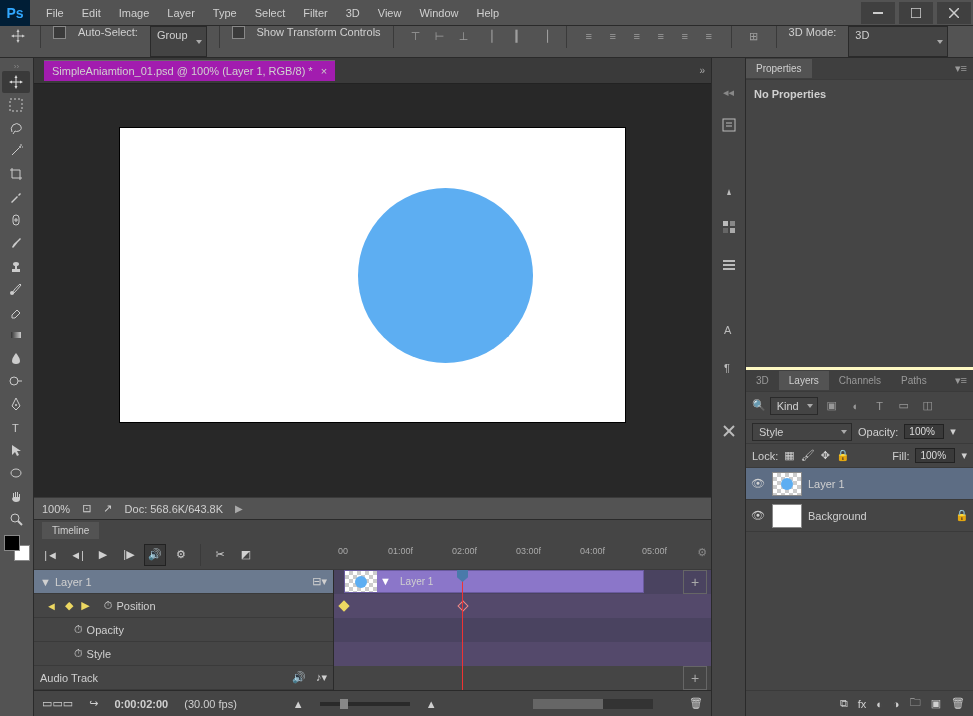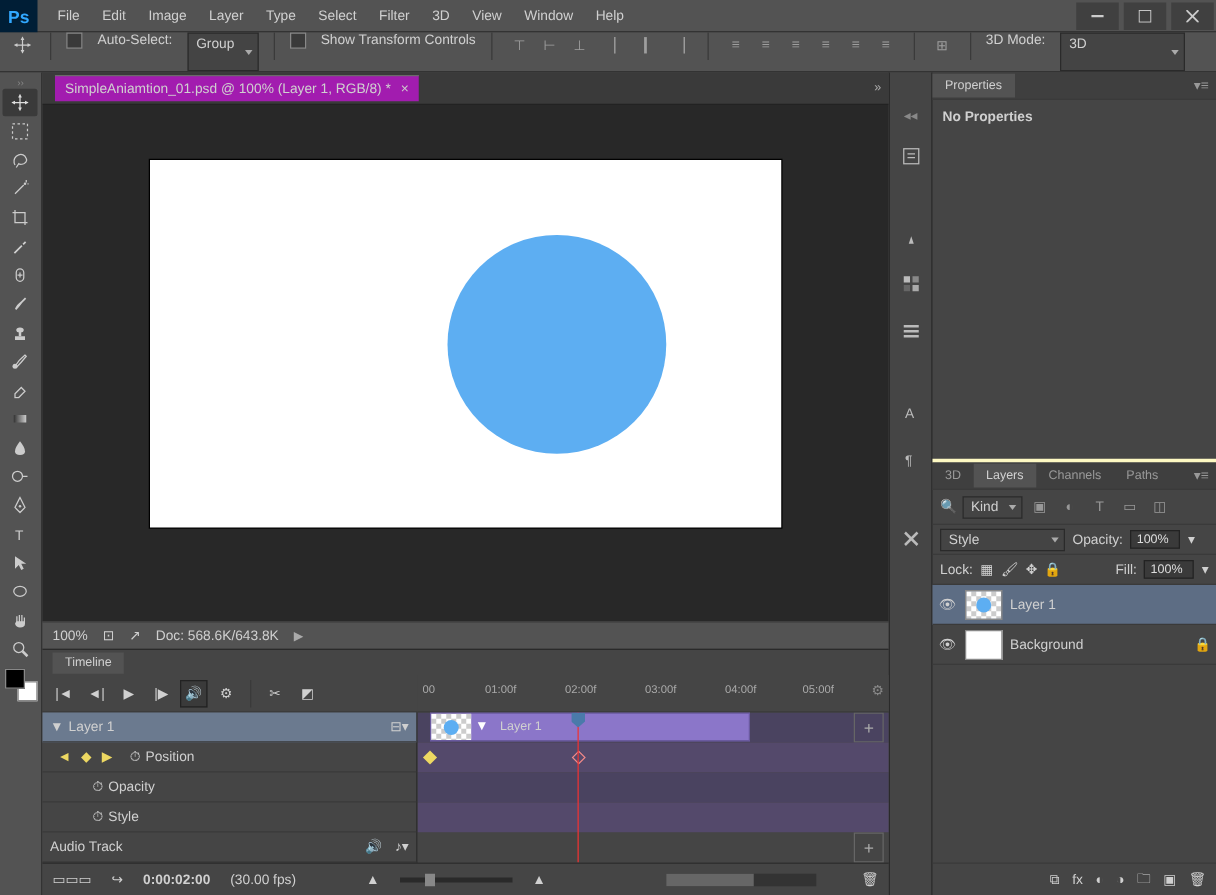--- a/index.html
+++ b/index.html
@@ -368,21 +368,21 @@
             </div>
             <div class="tl-row">
               <span>Audio Track</span>
               <span style="margin-left:auto">🔊</span>
               <span style="margin:0 6px">♪▾</span>
             </div>
           </div>
           <div class="tl-right">
             <div class="playhead"></div>
             <div class="tl-track" style="top:0;background:#4a4360">
-              <div class="tl-clip" style="left:10px;width:256px">
+              <div class="tl-clip" style="left:10px;width:300px">
                 <div class="thumb"><div class="c"></div></div>
                 <span style="color:#fff">▼</span>
                 <span class="lab">Layer 1</span>
               </div>
               <div class="addbtn" style="position:absolute;right:4px;top:0">+</div>
             </div>
             <div class="tl-track" style="top:24px;background:#54496b">
               <div class="keyframe" style="left:6px;top:8px"></div>
               <div class="keyframe open" style="left:125px;top:8px"></div>
             </div>

